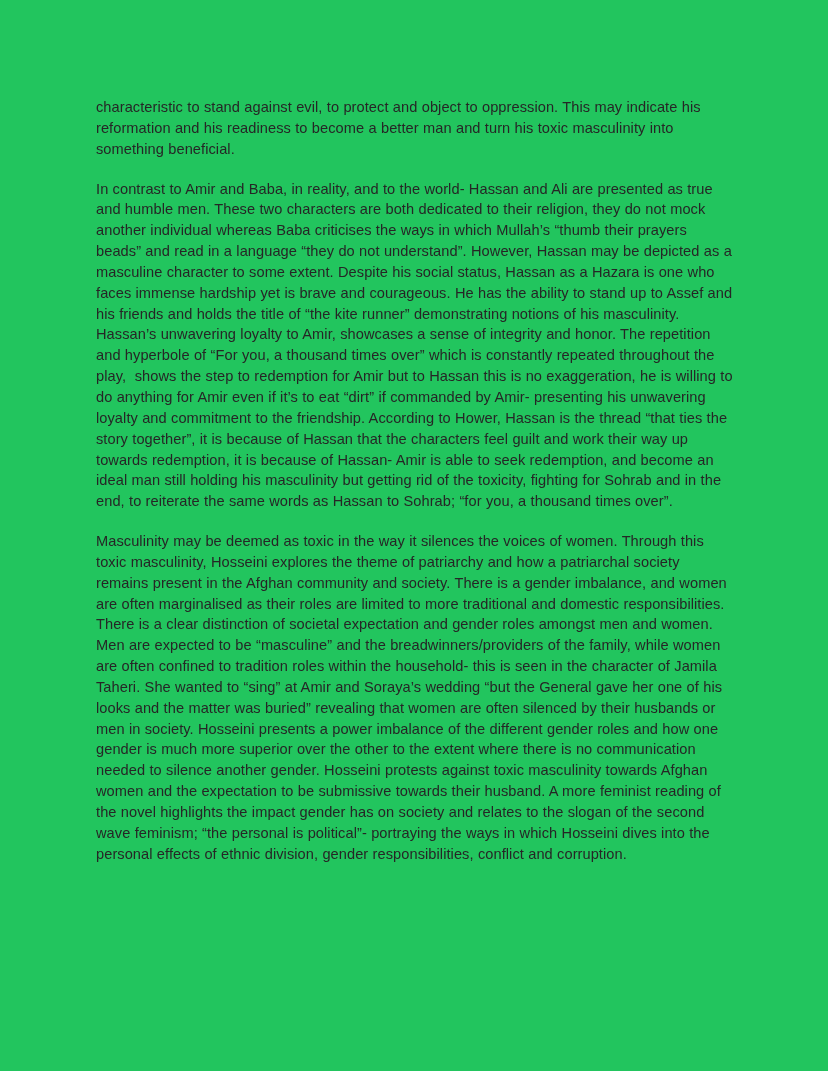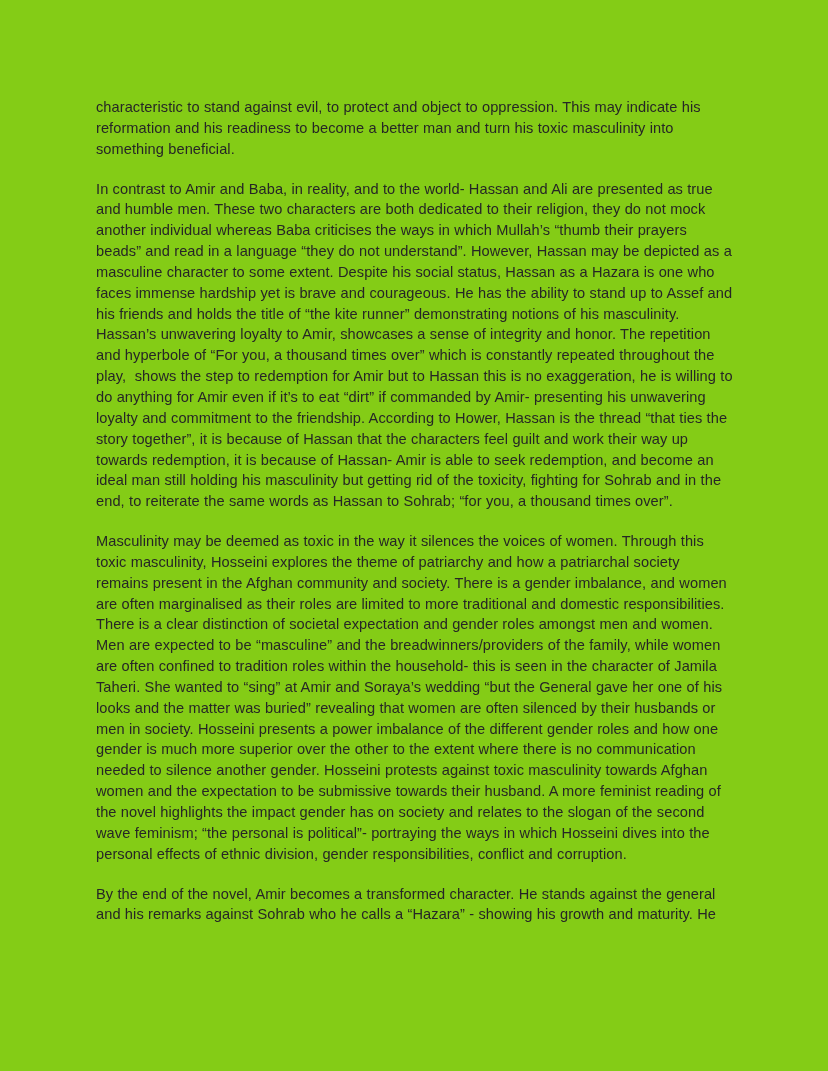--- a/index.html
+++ b/index.html
@@ -8,21 +8,21 @@
     padding: 0;
     background: #ffffff;
   }
   body {
     font-family: "Liberation Sans", sans-serif;
   }
   #page {
     position: relative;
     width: 828px;
     height: 1071px;
-    background: #84cc16;
+    background: #22c55e;
     overflow: hidden;
     box-sizing: border-box;
   }
   #text-column {
     position: absolute;
     left: 96px;
     top: 97px;
     width: 638px;
   }
   p.para {
@@ -42,15 +42,14 @@
   }
 </style>
 </head>
 <body>
 
 <div id="page">
   <div id="text-column">
     <p class="para">characteristic to stand against evil, to protect and object to oppression. This may indicate his reformation and his readiness to become a better man and turn his toxic masculinity into something beneficial.</p>
     <p class="para">In contrast to Amir and Baba, in reality, and to the world- Hassan and Ali are presented as true and humble men. These two characters are both dedicated to their religion, they do not mock another individual whereas Baba criticises the ways in which Mullah’s “thumb their prayers beads” and read in a language “they do not understand”. However, Hassan may be depicted as a masculine character to some extent. Despite his social status, Hassan as a Hazara is one who faces immense hardship yet is brave and courageous. He has the ability to stand up to Assef and his friends and holds the title of “the kite runner” demonstrating notions of his masculinity. Hassan’s unwavering loyalty to Amir, showcases a sense of integrity and honor. The repetition and hyperbole of “For you, a thousand times over” which is constantly repeated throughout the play,  shows the step to redemption for Amir but to Hassan this is no exaggeration, he is willing to do anything for Amir even if it’s to eat “dirt” if commanded by Amir- presenting his unwavering loyalty and commitment to the friendship. According to Hower, Hassan is the thread “that ties the story together”, it is because of Hassan that the characters feel guilt and work their way up towards redemption, it is because of Hassan- Amir is able to seek redemption, and become an ideal man still holding his masculinity but getting rid of the toxicity, fighting for Sohrab and in the end, to reiterate the same words as Hassan to Sohrab; “for you, a thousand times over”.</p>
     <p class="para">Masculinity may be deemed as toxic in the way it silences the voices of women. Through this toxic masculinity, Hosseini explores the theme of patriarchy and how a patriarchal society remains present in the Afghan community and society. There is a gender imbalance, and women are often marginalised as their roles are limited to more traditional and domestic responsibilities. There is a clear distinction of societal expectation and gender roles amongst men and women. Men are expected to be “masculine” and the breadwinners/providers of the family, while women are often confined to tradition roles within the household- this is seen in the character of Jamila Taheri. She wanted to “sing” at Amir and Soraya’s wedding “but the General gave her one of his looks and the matter was buried” revealing that women are often silenced by their husbands or men in society. Hosseini presents a power imbalance of the different gender roles and how one gender is much more superior over the other to the extent where there is no communication needed to silence another gender. Hosseini protests against toxic masculinity towards Afghan women and the expectation to be submissive towards their husband. A more feminist reading of the novel highlights the impact gender has on society and relates to the slogan of the second wave feminism; “the personal is political”- portraying the ways in which Hosseini dives into the personal effects of ethnic division, gender responsibilities, conflict and corruption.</p>
-    <p class="para">By the end of the novel, Amir becomes a transformed character. He stands against the general and his remarks against Sohrab who he calls a “Hazara” - showing his growth and maturity. He</p>
   </div>
 </div>
 
 </body></html>

